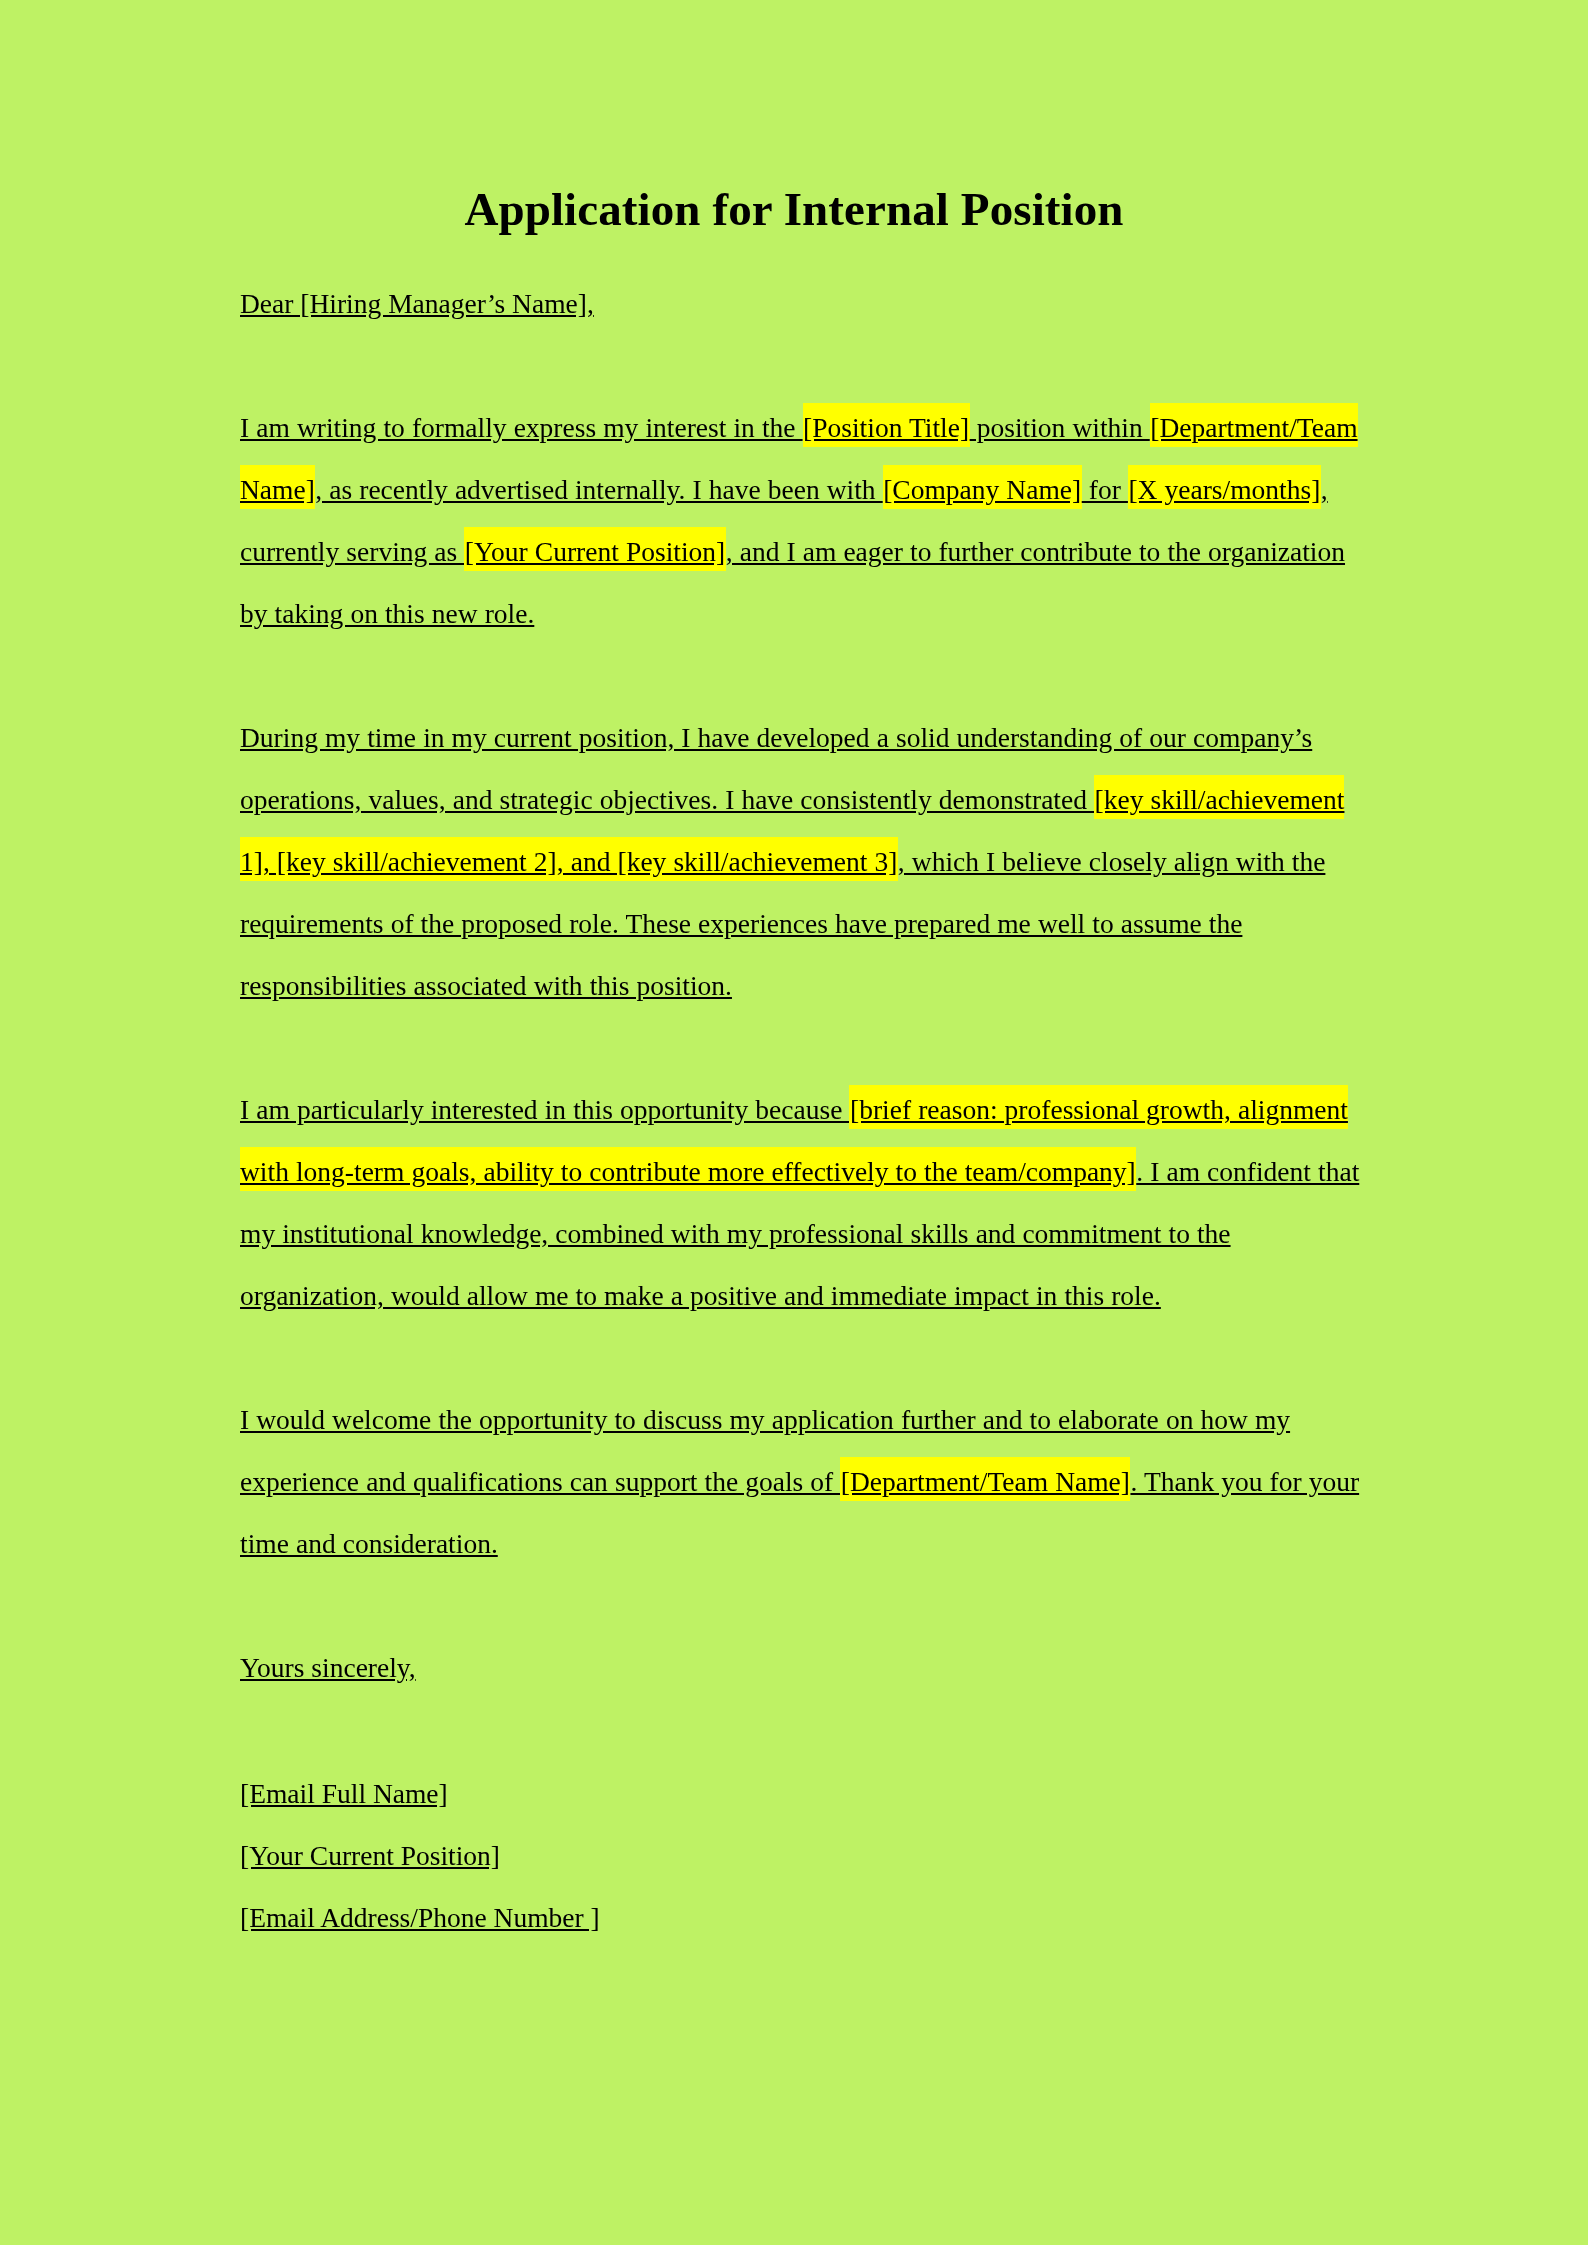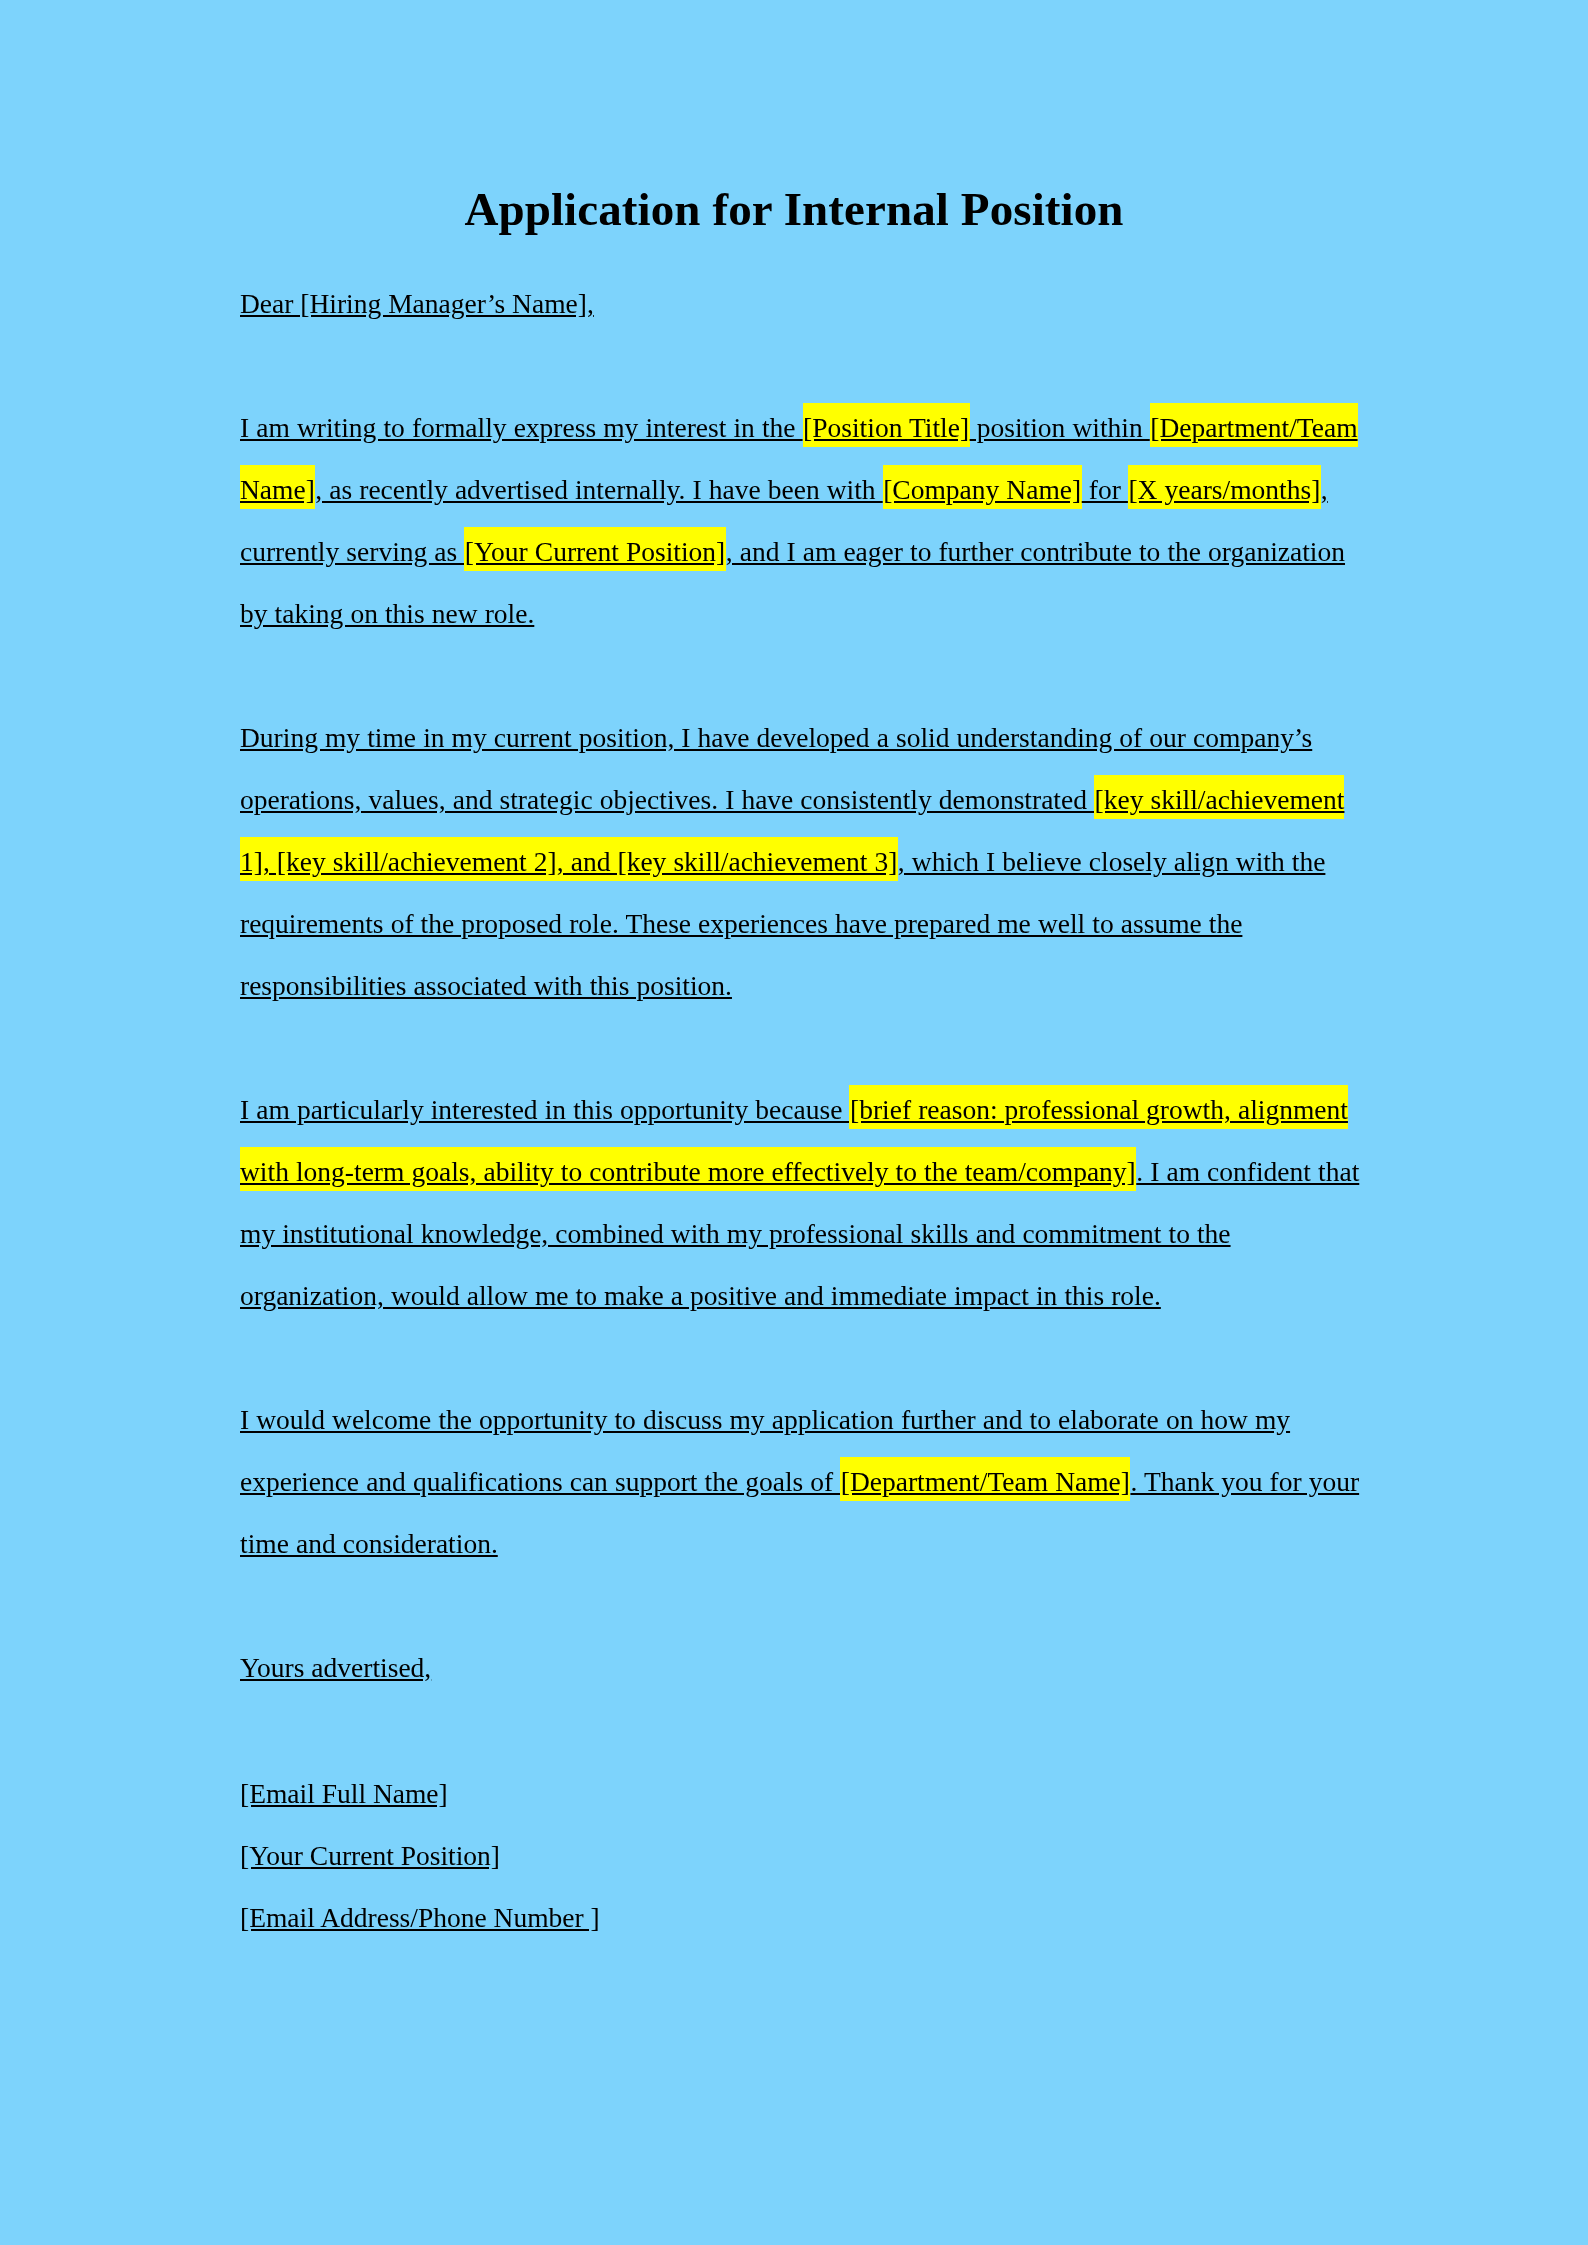--- a/index.html
+++ b/index.html
@@ -11,21 +11,21 @@
     width: 1588px;
     height: 2245px;
     font-family: "Liberation Serif", "DejaVu Serif", serif;
     color: #000000;
     -webkit-font-smoothing: antialiased;
   }
   .page {
     position: relative;
     width: 1588px;
     height: 2245px;
-    background: #7dd3fc;
+    background: #bef264;
     box-sizing: border-box;
     padding: 0;
     overflow: hidden;
   }
   .doc-title {
     text-align: center;
     font-size: 47px;
     font-weight: bold;
     letter-spacing: 0.1px;
     margin: 0;
@@ -96,21 +96,21 @@
     </p>
 
     <div class="spacer-md"></div>
 
     <p class="para">
       <span>I would welcome the opportunity to discuss my application further and to elaborate on how my experience and qualifications can support the goals of </span><span class="hl">[Department/Team Name]</span><span>. Thank you for your time and consideration.</span>
     </p>
 
     <div class="spacer-md"></div>
 
-    <p class="sig-line">Yours advertised,</p>
+    <p class="sig-line">Yours sincerely,</p>
 
     <div class="spacer-lg"></div>
 
     <p class="sig-line">[Email Full Name]</p>
     <p class="sig-line">[Your Current Position]</p>
     <p class="sig-line">[Email Address/Phone Number ]</p>
 
   </div>
 </div>
 

